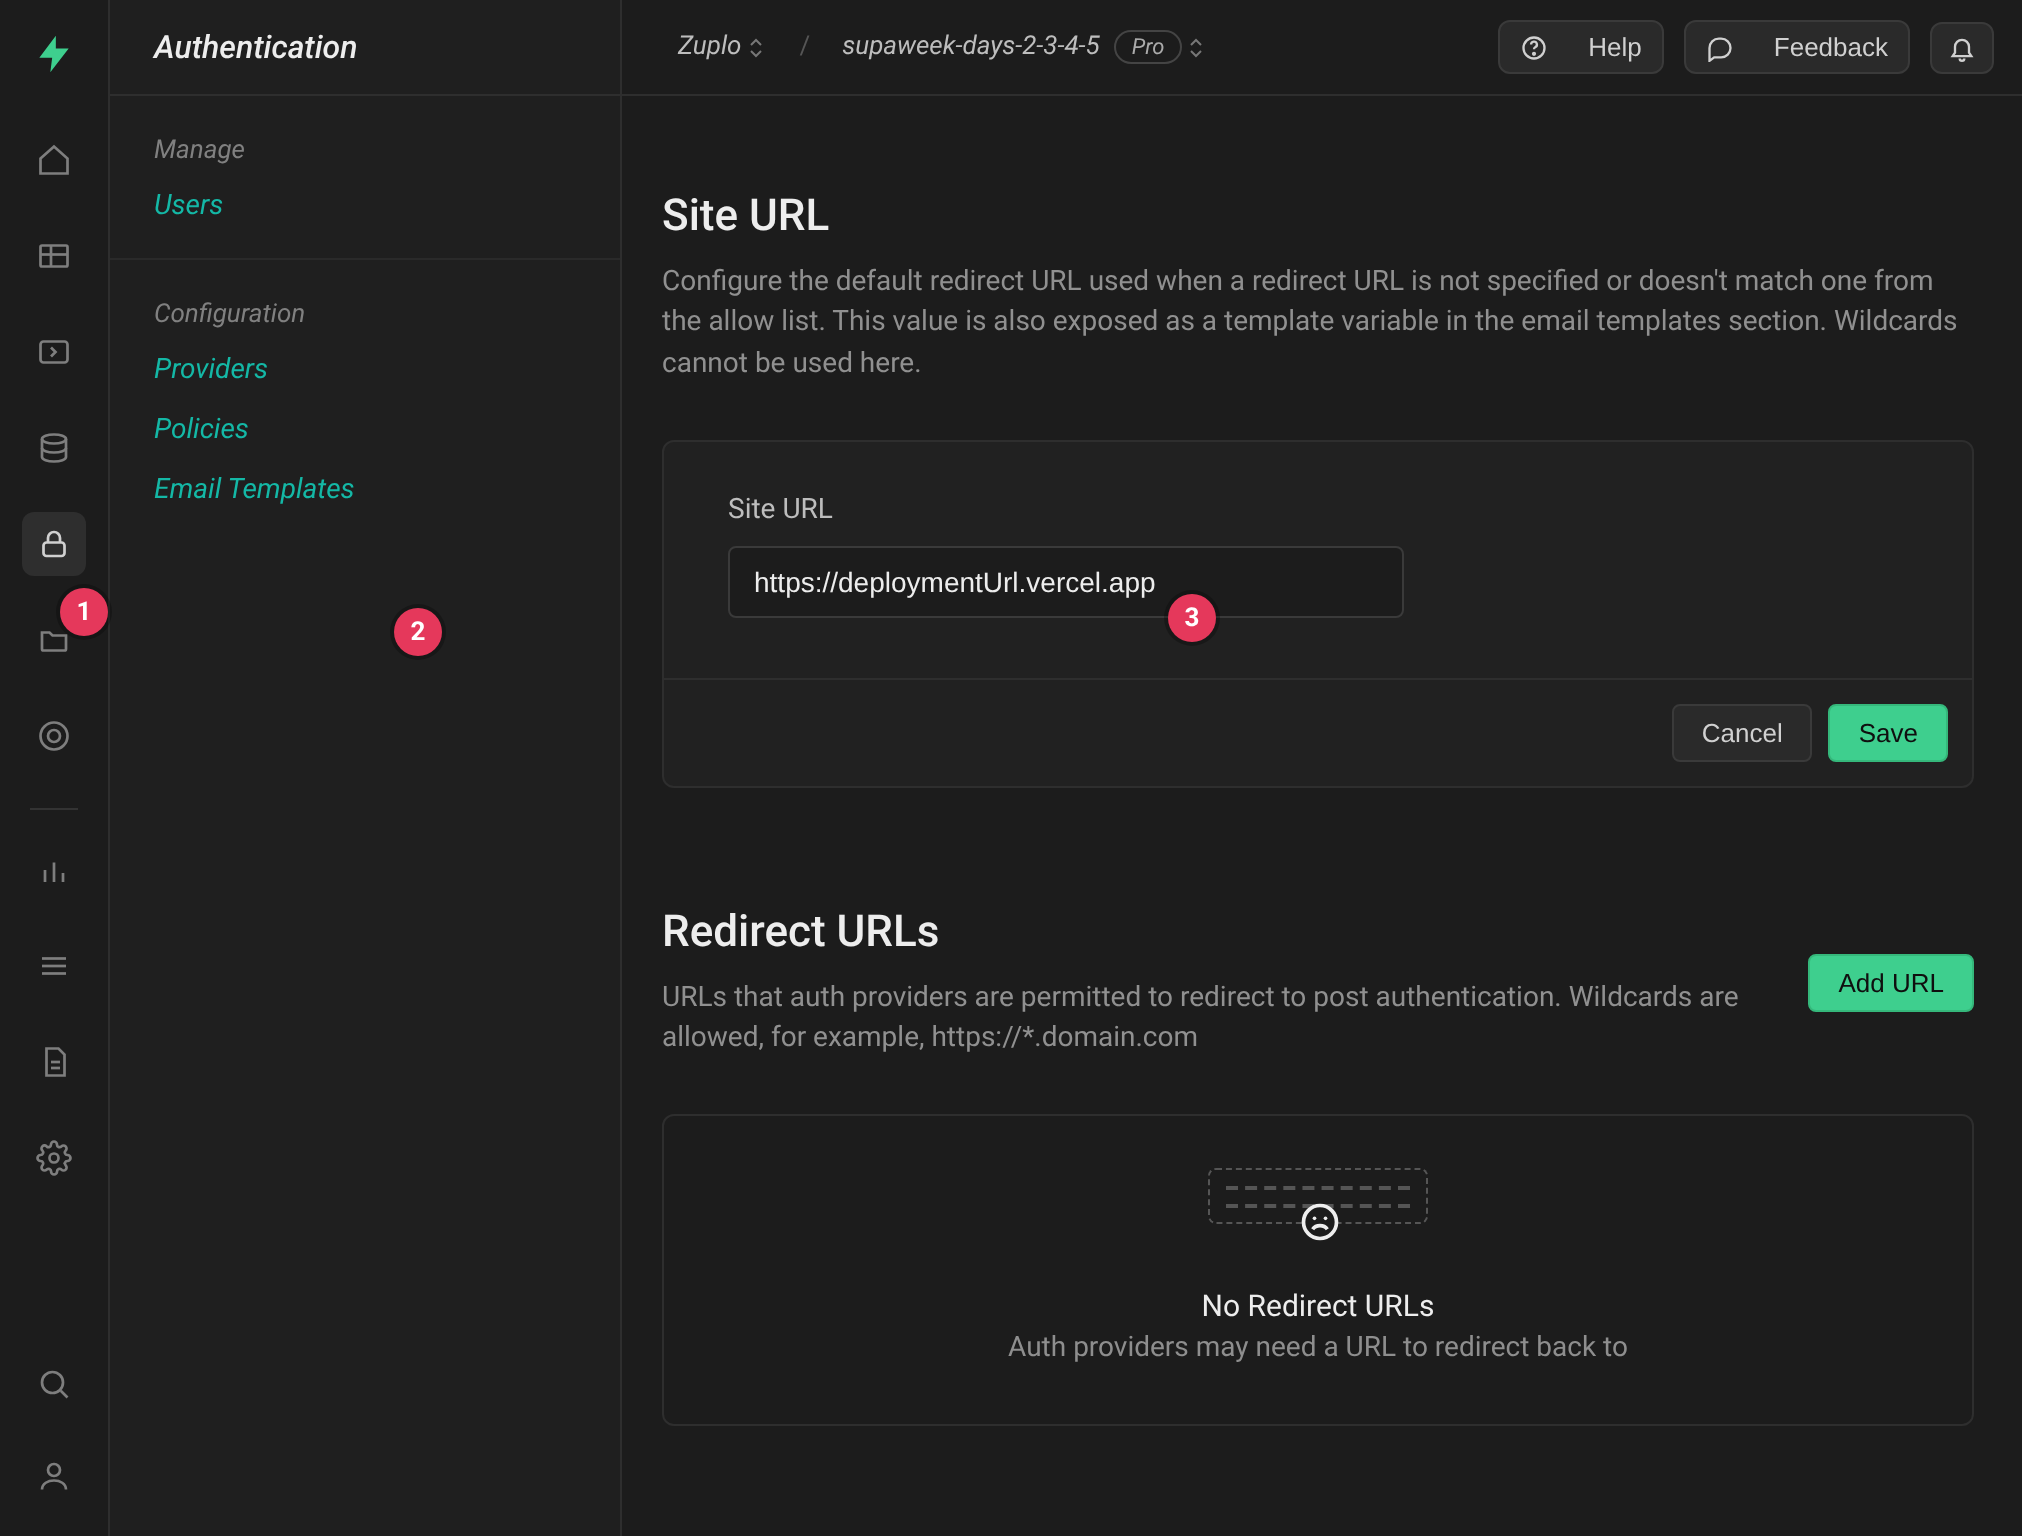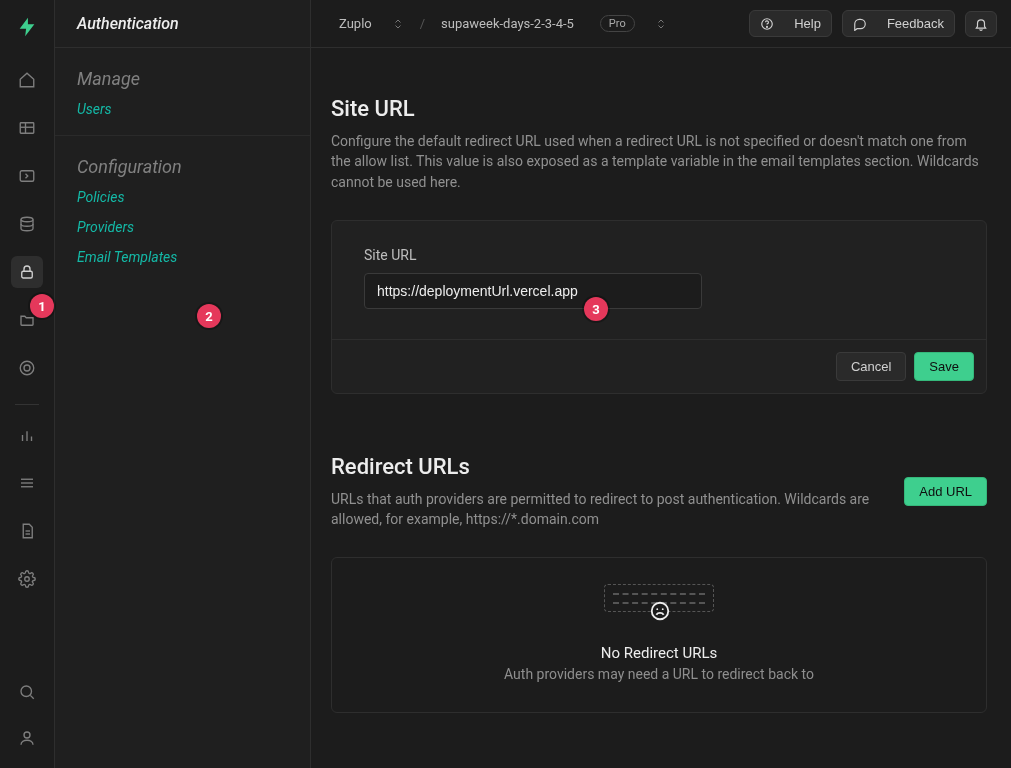--- a/index.html
+++ b/index.html
@@ -69,21 +69,21 @@
     align-items: center;
     padding: 0 22px;
     border-bottom: 1px solid #2e2e2e;
     font-size: 16px;
     font-weight: 500;
     color: #ededed;
   }
   .side-section {
     padding: 20px 12px 6px 22px;
     color: #808080;
-    font-size: 18px;
+    font-size: 13px;
   }
   .side-items {
     padding: 0 12px 10px 12px;
     border-bottom: 1px solid #2a2a2a;
   }
   .side-items.noborder { border-bottom: none; }
   .side-item {
     display: block;
     padding: 6px 10px;
     color: #14b8a6;
@@ -106,26 +106,27 @@
     display: flex;
     align-items: center;
     padding: 0 14px 0 24px;
     border-bottom: 1px solid #2e2e2e;
     background: #1c1c1c;
     gap: 10px;
   }
   .crumb {
     display: flex;
     align-items: center;
-    gap: 20px;
+    gap: 1px;
     color: #bdbdbd;
     font-size: 13px;
     cursor: pointer;
     padding: 2px 4px;
     border-radius: 4px;
+    font-style: italic;
   }
   .crumb .updown-icon { color: #777; }
   .crumb-sep { color: #555; font-size: 13px; padding: 0 2px; }
   .badge {
     font-size: 11px;
     color: #aaa;
     border: 1px solid #444;
     border-radius: 10px;
     padding: 1px 8px;
     margin-left: 6px;
@@ -373,22 +374,22 @@
 <div class="sidebar">
   <div class="sidebar-head">Authentication</div>
 
   <div class="side-section">Manage</div>
   <div class="side-items">
     <div class="side-item">Users</div>
   </div>
 
   <div class="side-section">Configuration</div>
   <div class="side-items noborder">
+    <div class="side-item">Providers</div>
     <div class="side-item">Policies</div>
-    <div class="side-item">Providers</div>
     <div class="side-item">Email Templates</div>
   </div>
 </div>
 
 <div class="topbar">
   <div class="crumb">
     <span>Zuplo</span>
     <span class="updown-icon">
       <svg width="12" height="14" viewBox="0 0 24 24" fill="none" stroke="currentColor" stroke-width="2">
           <polyline points="7 9 12 4 17 9"></polyline>

